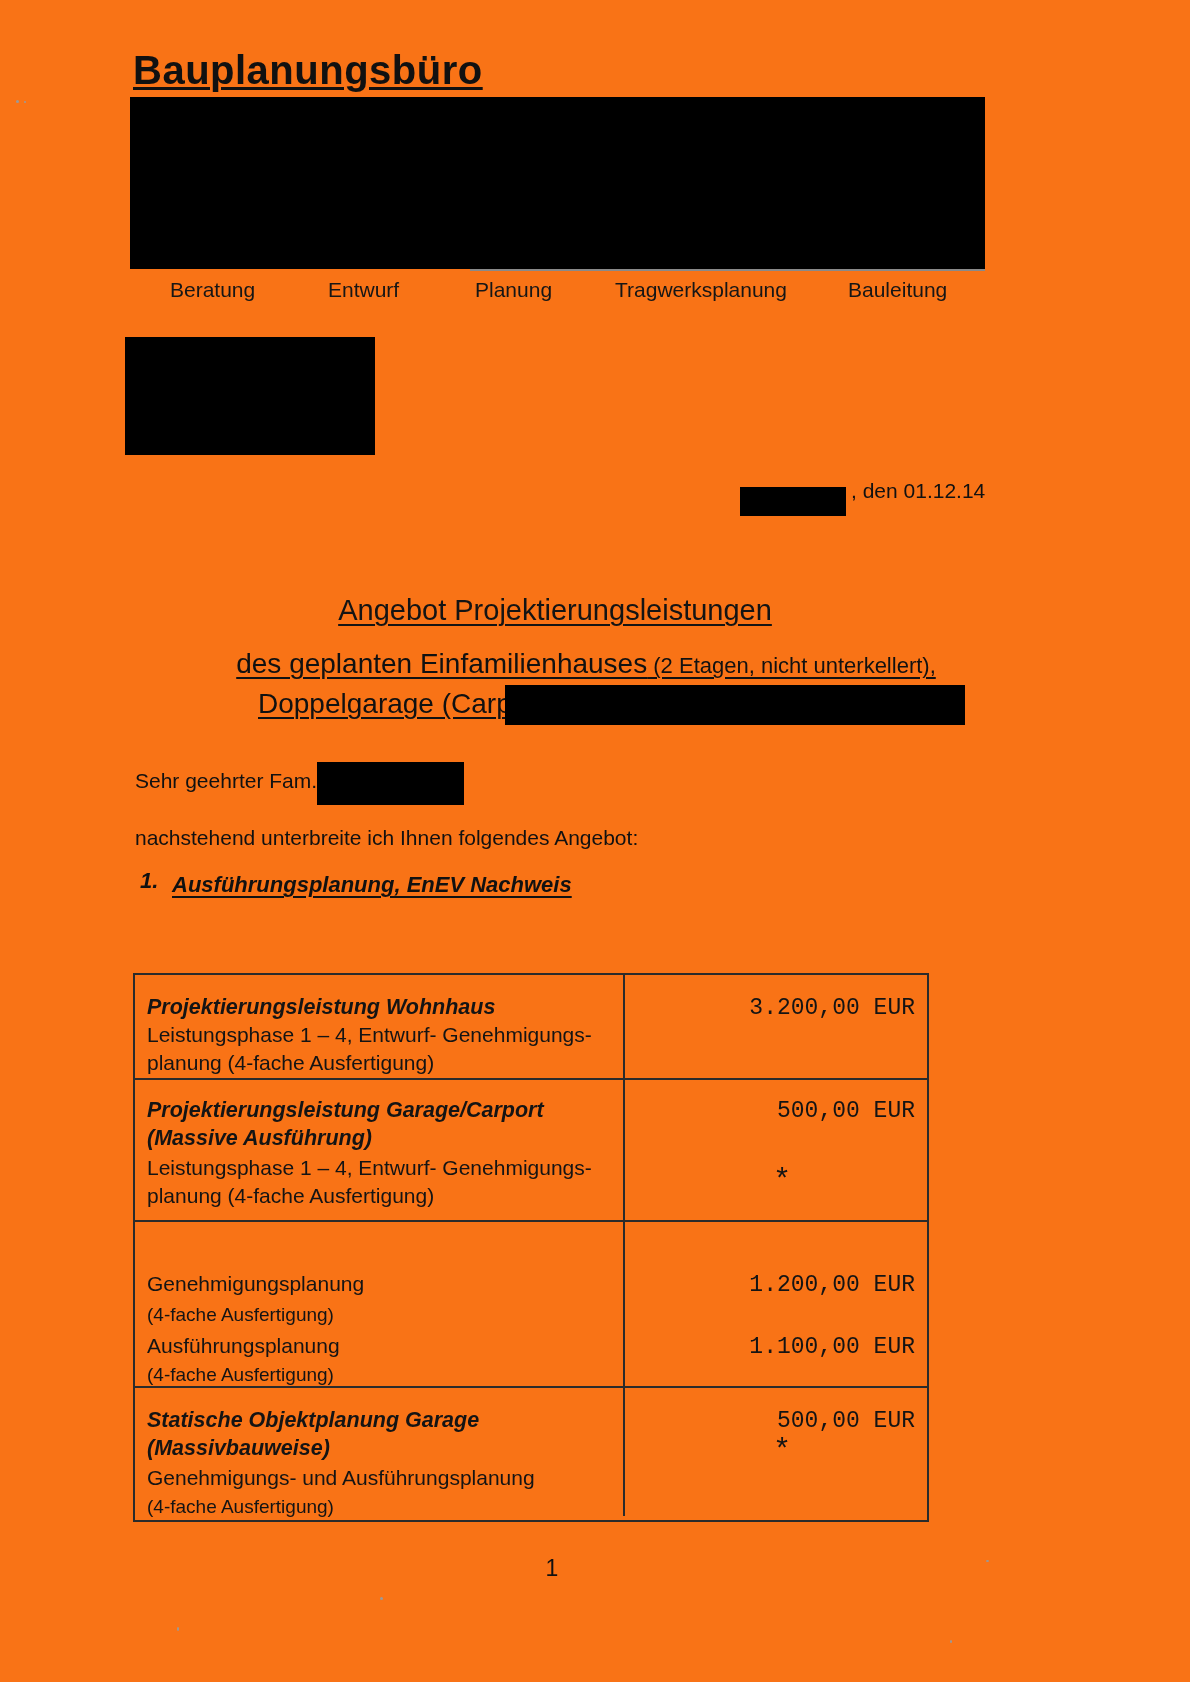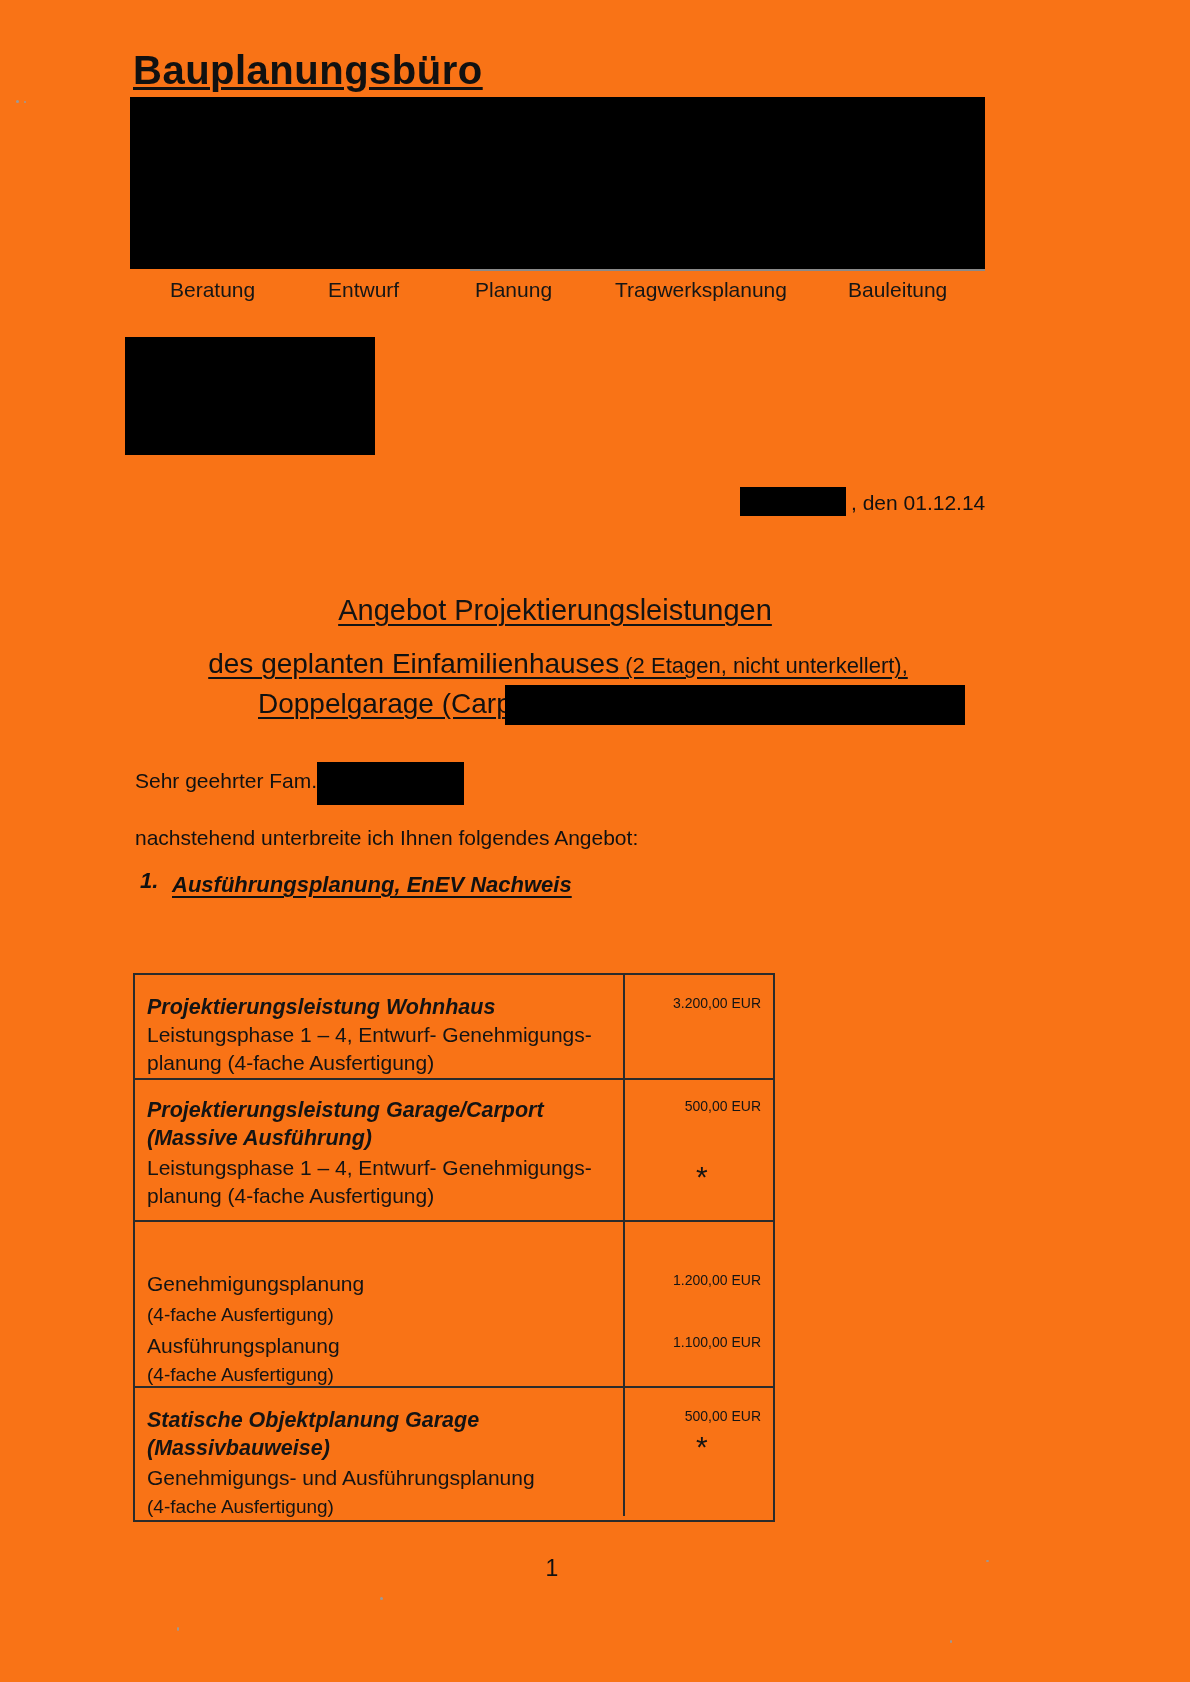--- a/index.html
+++ b/index.html
@@ -16,51 +16,51 @@
   .redaction{position:absolute;background:#000;}
   
   .company-name{
     left:133px;top:48px;
     font-size:40px;font-weight:bold;letter-spacing:0.5px;
     text-decoration:underline;text-decoration-thickness:3px;text-underline-offset:3px;
   }
   .letterhead-fringe{left:470px;top:269px;width:515px;height:2px;background:#8a8a8a;position:absolute;}
   .service{position:absolute;top:278px;font-size:21px;color:#161616;}
   
-  .date-text{left:851px;top:491px;font-size:21px;}
+  .date-text{left:851px;top:479px;font-size:21px;}
   
   .doc-title{
     left:0;top:594px;width:1110px;text-align:center;
     font-size:29px;color:#141414;
     text-decoration:underline;text-decoration-thickness:2px;text-underline-offset:4px;
   }
-  .subtitle-1{left:0;top:648px;width:1116px;text-align:center;white-space:nowrap;}
+  .subtitle-1{left:0;top:648px;width:1116px;text-align:center;white-space:nowrap;padding-left:28px;}
   .subtitle-big{font-size:28px;text-decoration:underline;text-decoration-thickness:2px;text-underline-offset:4px;}
   .subtitle-small{font-size:22px;text-decoration:underline;text-decoration-thickness:2px;text-underline-offset:4px;}
   .subtitle-2{left:258px;top:688px;font-size:28px;text-decoration:underline;text-decoration-thickness:2px;text-underline-offset:4px;}
   
   .salutation{left:135px;top:769px;font-size:21px;}
   .intro{left:135px;top:826px;font-size:21px;}
   
   .section-num{left:140px;top:868px;font-size:22px;font-weight:bold;font-style:italic;}
   .section-lines{left:172px;top:868px;font-size:22px;font-weight:bold;font-style:italic;line-height:34px;}
   .section-lines .hline{text-decoration:underline;text-decoration-thickness:2px;text-underline-offset:4px;}
   
   .offer-table{
-    left:133px;top:973px;width:642px;height:549px;
+    left:133px;top:973px;width:796px;height:549px;
     border:2px solid #2b2b2b;box-sizing:border-box;
   }
   .trow{position:relative;width:100%;box-sizing:border-box;}
   .trow + .trow{border-top:2px solid #2b2b2b;}
   .tleft{position:absolute;left:0;top:0;bottom:0;width:488px;border-right:2px solid #2b2b2b;}
   .tright{position:absolute;left:490px;top:0;bottom:0;right:0;}
   .tl-line{position:absolute;left:12px;white-space:nowrap;font-size:21px;color:#141414;}
   .tl-title{font-weight:bold;font-style:italic;font-size:21.5px;}
   .tl-small{font-size:19px;}
-  .price{position:absolute;right:12px;font-size:14px;white-space:nowrap;color:#141414;}
+  .price{position:absolute;right:12px;font-size:23px;white-space:nowrap;color:#141414;font-family:Liberation Mono, monospace;}
   .asterisk{position:absolute;left:52%;transform:translateX(-50%);font-size:30px;color:#141414;}
   .row1{height:103px;}
   .row2{height:142px;text-align:center;}
   .row3{height:166px;}
   .row4{height:130px;}
   
   .page-number{left:0;top:1555px;width:1104px;text-align:center;font-size:23px;}
   
   .speck{position:absolute;background:#9a9a9a;border-radius:50%;}
 </style>

